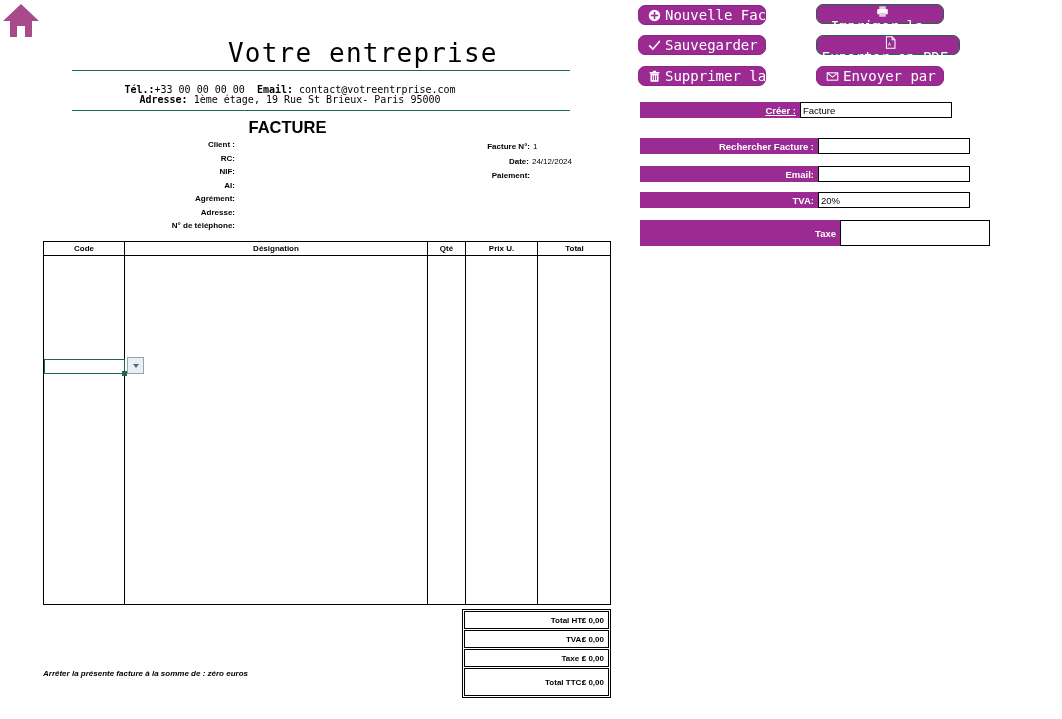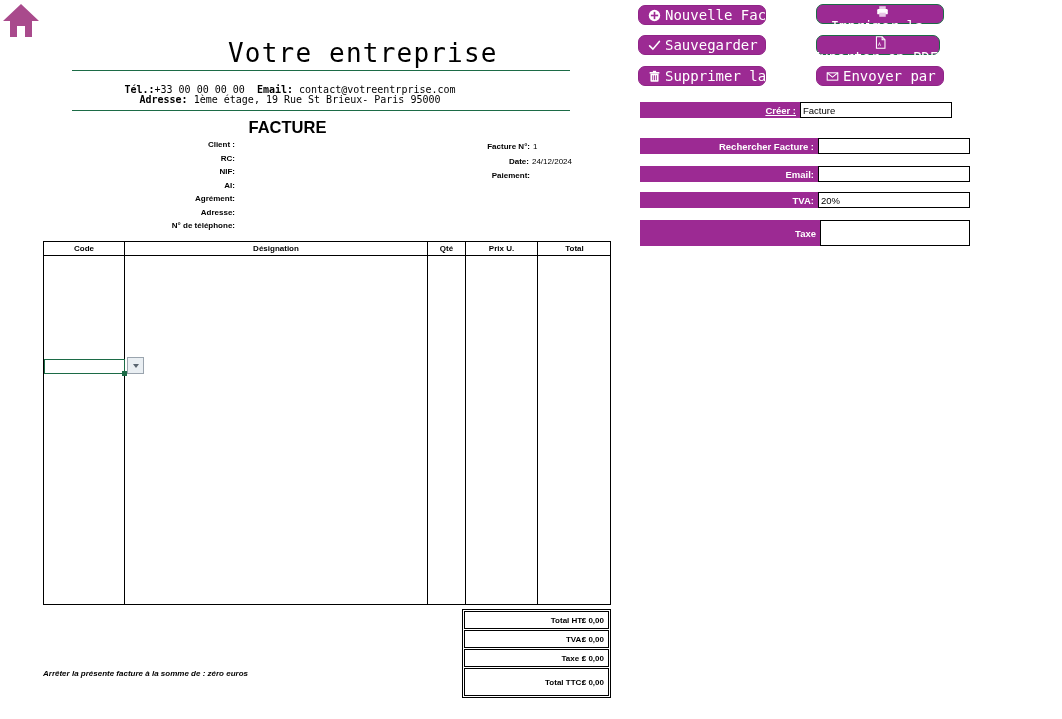--- a/index.html
+++ b/index.html
@@ -245,21 +245,21 @@
           <span class="blabel">Imprimer la</span>
         </div>
         <div class="pbtn" style="left: 8px; top: 35px; width: 128px;">
           <span class="bicon">
             <svg viewBox="0 0 16 16" width="13" height="13">
               <path d="M2 8.5 L6 12.5 L14 3" stroke="#ffffff" stroke-width="2" fill="none" stroke-linecap="round"></path>
             </svg>
           </span>
           <span class="blabel">Sauvegarder la</span>
         </div>
-        <div class="pbtn outlined" style="left: 186px; top: 35px; width: 124px;">
+        <div class="pbtn outlined" style="left: 186px; top: 35px; width: 144px;">
           <span class="bicon">
             <svg viewBox="0 0 16 16" width="13" height="13">
               <path d="M3 1 H10 L13.5 4.5 V15 H3 Z" fill="none" stroke="#ffffff" stroke-width="1.3"></path>
               <path d="M10 1 V4.5 H13.5" fill="none" stroke="#ffffff" stroke-width="1.3"></path>
               <text x="5" y="12" font-size="6" fill="#ffffff" font-family="monospace">A</text>
             </svg>
           </span>
           <span class="blabel">Exporter en PDF</span>
         </div>
         <div class="pbtn" style="left: 8px; top: 66px; width: 128px;">
@@ -296,18 +296,18 @@
         </div>
         <div class="frow" style="left: 10px; top: 166px;">
           <div class="flabel" style="width: 178px;">Email:</div>
           <div class="finput" style="width: 152px;"></div>
         </div>
         <div class="frow" style="left: 10px; top: 192px;">
           <div class="flabel" style="width: 178px;">TVA:</div>
           <div class="finput" style="width: 152px;">20%</div>
         </div>
         <div class="frow" style="left: 10px; top: 220px; height: 26px;">
-          <div class="flabel" style="width: 180px;">Taxe</div>
+          <div class="flabel" style="width: 200px;">Taxe</div>
           <div class="finput" style="width: 150px;"></div>
         </div>
       </div>
   </div>
 </div>
 
 </body></html>

